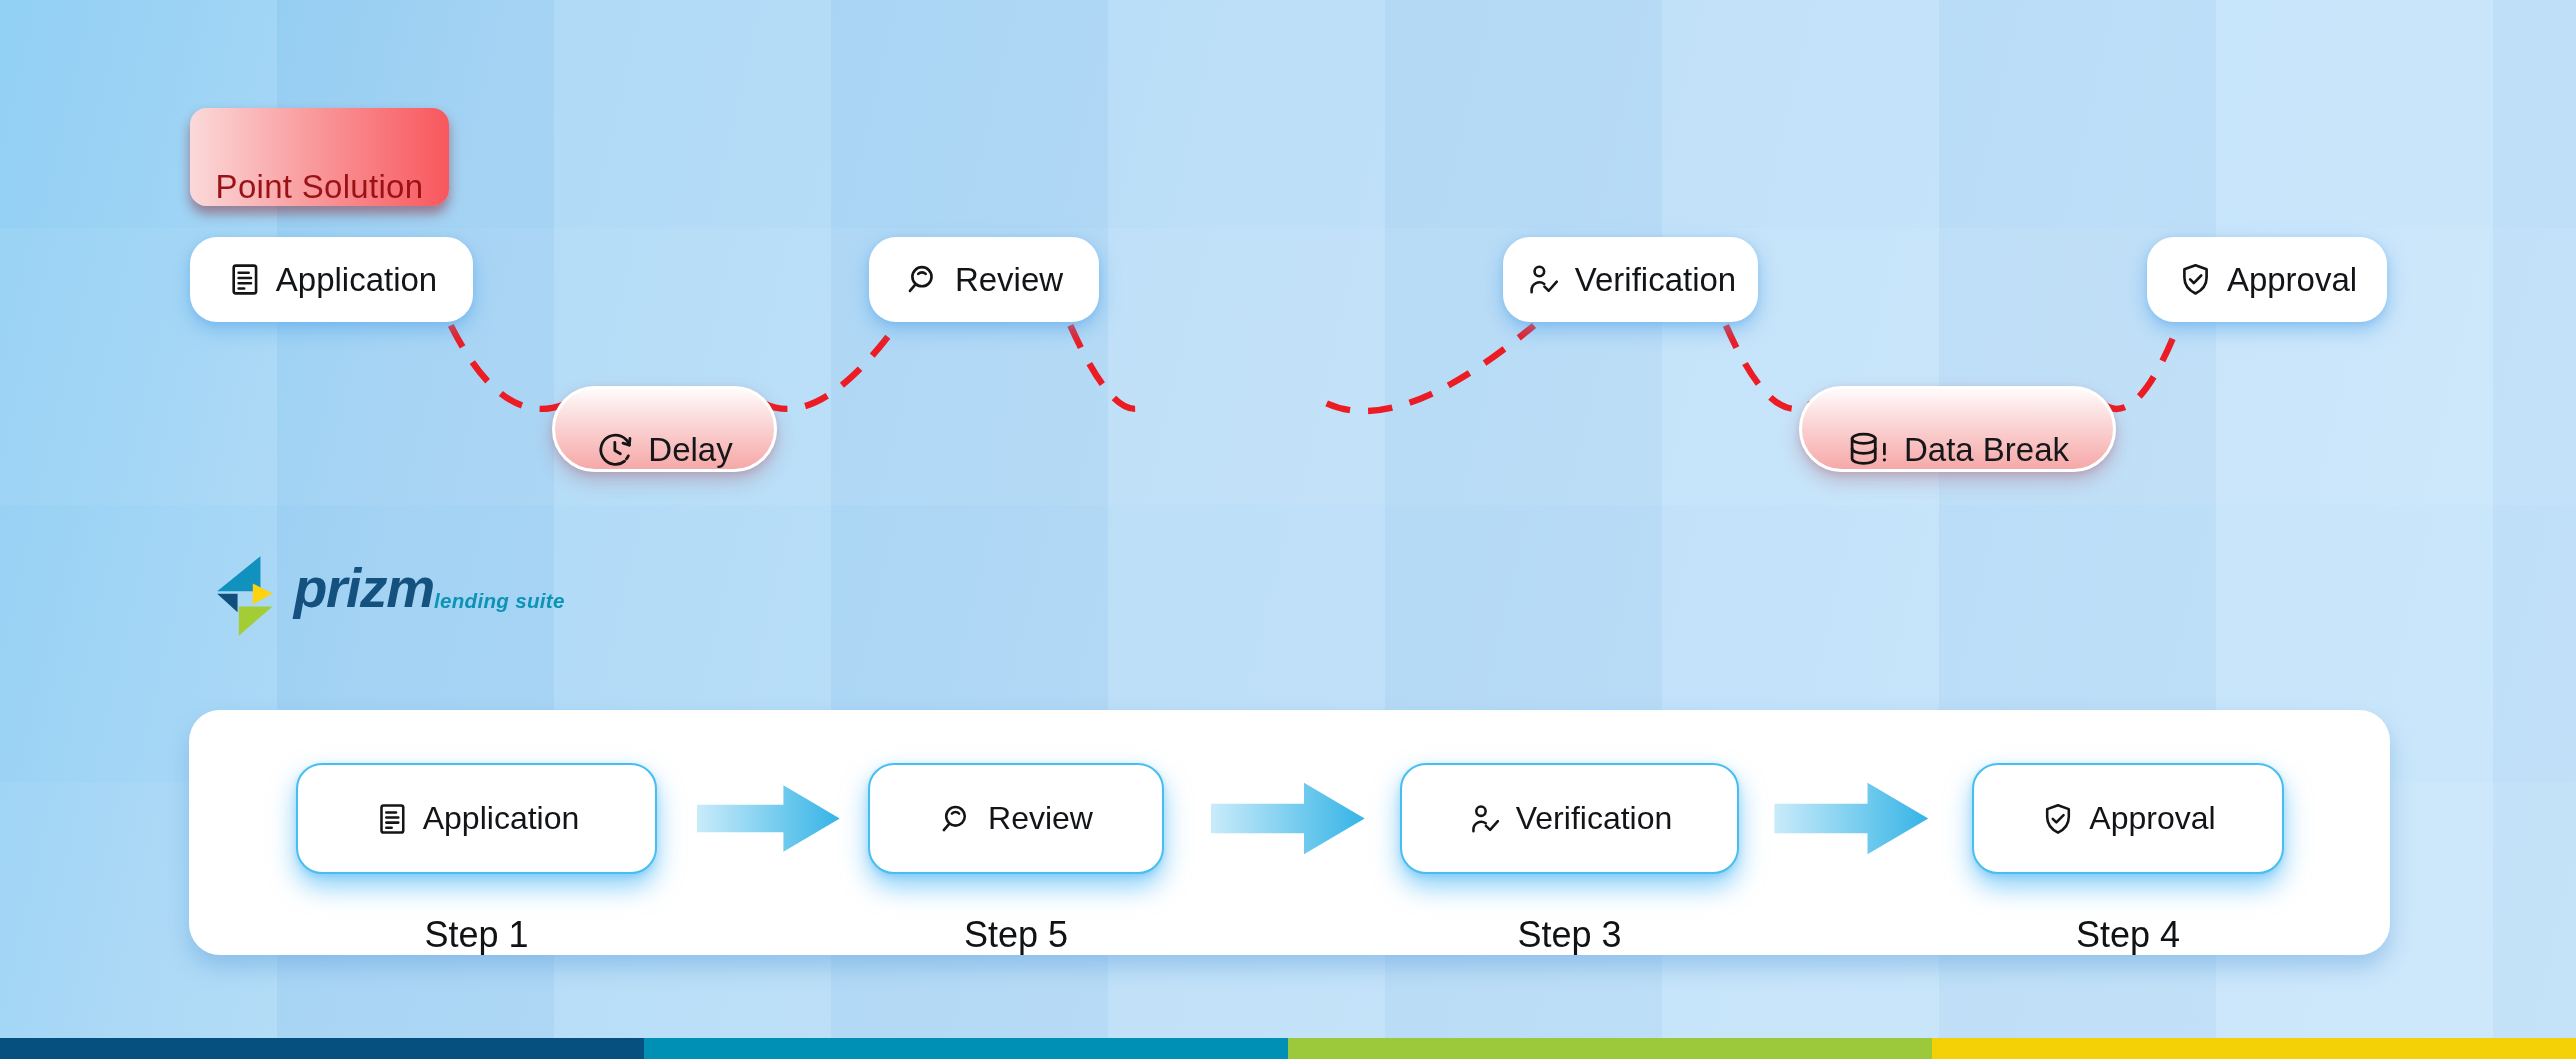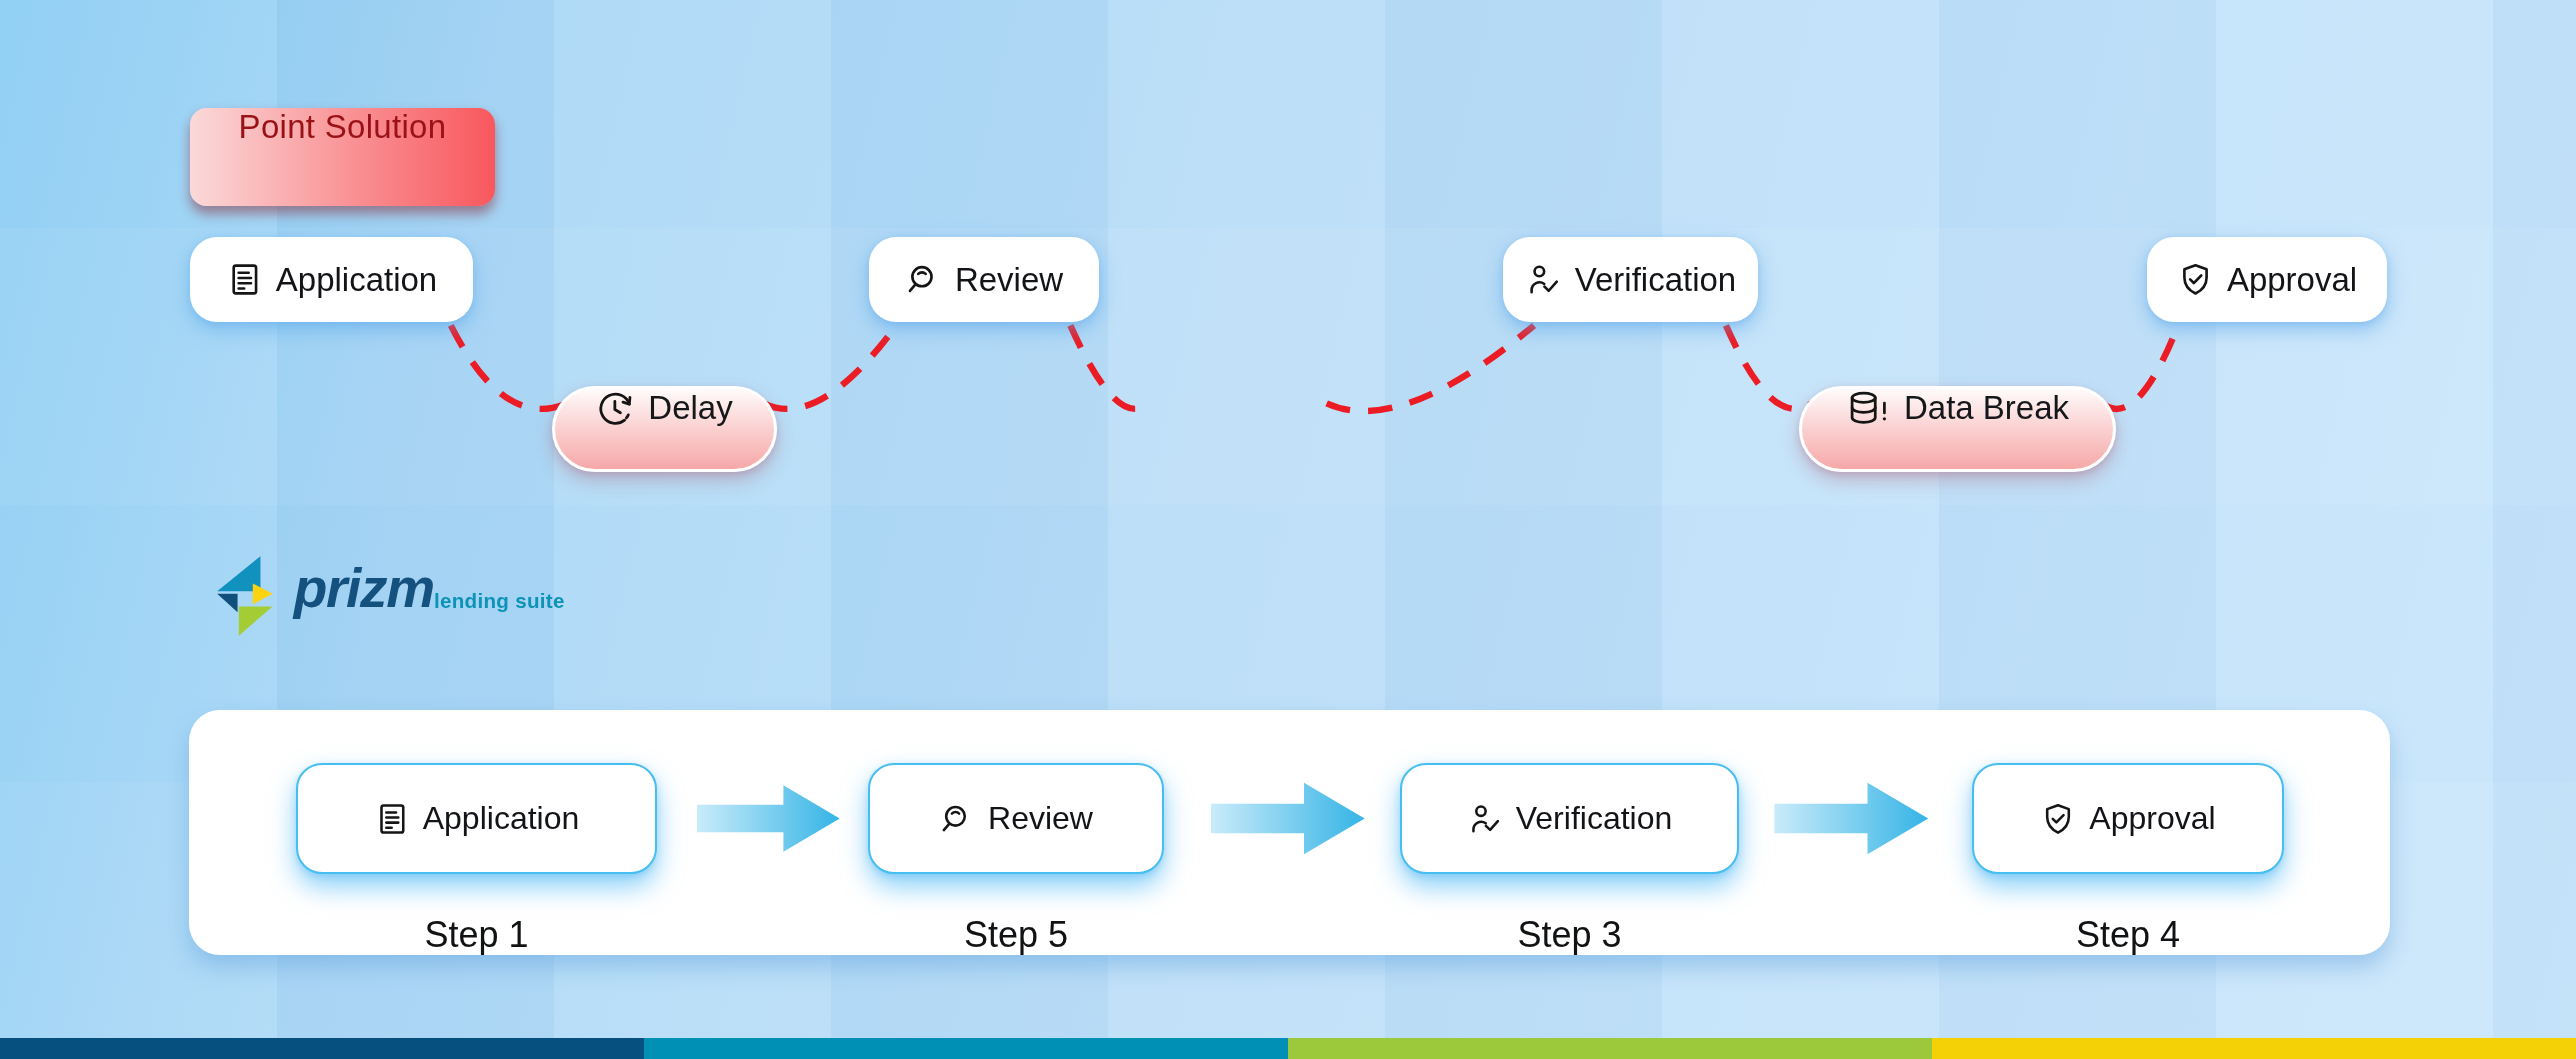--- a/index.html
+++ b/index.html
@@ -8,49 +8,49 @@
     position:relative; width:2576px; height:1059px; overflow:hidden;
     background-image:
       repeating-linear-gradient(0deg, rgba(255,255,255,0.055) 0 277px, rgba(255,255,255,0) 277px 554px),
       repeating-linear-gradient(90deg, rgba(255,255,255,0.07) 0 277px, rgba(10,90,170,0.035) 277px 554px),
       linear-gradient(103deg, #89CCF3 0%, #A9D7F6 18%, #B8DDF8 45%, #C2E2FA 75%, #C8E5FB 100%);
   }
   .abs{position:absolute;}
 
   
   .badge{
-    left:190px; top:108px; width:305px; height:98px; border-radius:16.7px;
+    left:190px; top:108px; width:259px; height:98px; border-radius:16.7px;
     background:linear-gradient(90deg,#FBD9D9 0%, #F98F92 55%, #F8575D 100%);
     box-shadow:0 7.7px 11.6px rgba(130,20,30,.45);
-    display:flex; align-items:flex-start; justify-content:center;
+    display:flex; align-items:flex-end; justify-content:center;
     color:#9A1216; font-size:33px; font-weight:500; letter-spacing:0.3px;
   }
 
   
   .pill{
     height:85px; border-radius:27px; background:#fff;
     box-shadow:0 7.7px 19.3px rgba(85,165,235,.55), 0 1.9px 5.2px rgba(120,180,235,.3);
     display:flex; align-items:center; justify-content:center; gap:13px;
     color:#121417; font-size:33px; font-weight:500;
   }
   .pill svg{flex:0 0 auto;}
   .problem{
     height:86px; border-radius:45px;
     background:linear-gradient(180deg,#FFFBFB 0%, #FBD4D4 45%, #F6A8A8 100%);
     border:3.2px solid #ffffff;
     box-shadow:0 9px 18px rgba(170,80,100,.3), 0 2.6px 6.4px rgba(170,80,100,.2);
-    display:flex; align-items:flex-start; justify-content:center; gap:13px;
+    display:flex; align-items:flex-end; justify-content:center; gap:13px;
     color:#15171a; font-size:33px; font-weight:500; box-sizing:border-box;
   }
 
   
   .brand{left:207px; top:551px; display:flex; align-items:flex-start; gap:16.7px;}
   .brand-text{display:flex; flex-direction:row; align-items:flex-end; padding-top:13px;}
   .brand-name{font-size:55px; line-height:49px; font-weight:700; font-style:italic; color:#15517E; letter-spacing:-1.3px;}
-  .brand-tag{font-size:20.6px; font-weight:600; color:#0C93B6; margin-top:9px; letter-spacing:0.3px;}
+  .brand-tag{font-size:20.6px; font-style:italic; font-weight:600; color:#0C93B6; margin-top:9px; letter-spacing:0.3px;}
 
   
   .panel{
     left:189px; top:710px; width:2201px; height:245px; border-radius:31px;
     background:#ffffff; box-shadow:0 11.6px 22px rgba(95,160,220,.45);
   }
   .step-box{
     position:absolute; top:53px; height:111px; box-sizing:border-box;
     background:#fff; border:2.6px solid #46BEF0; border-radius:26px;
     display:flex; align-items:center; justify-content:center; gap:13px;

